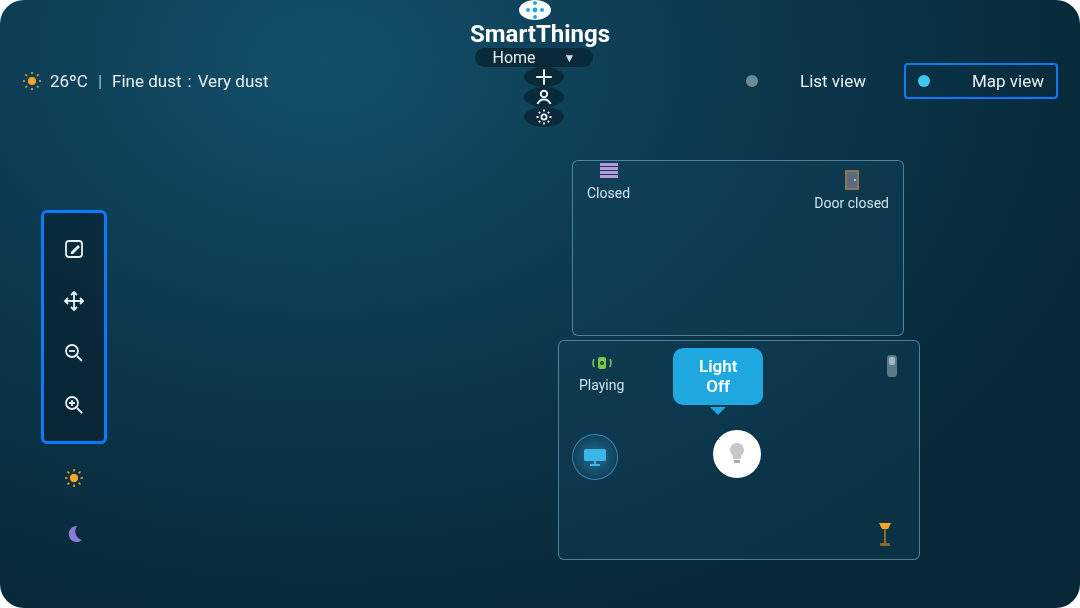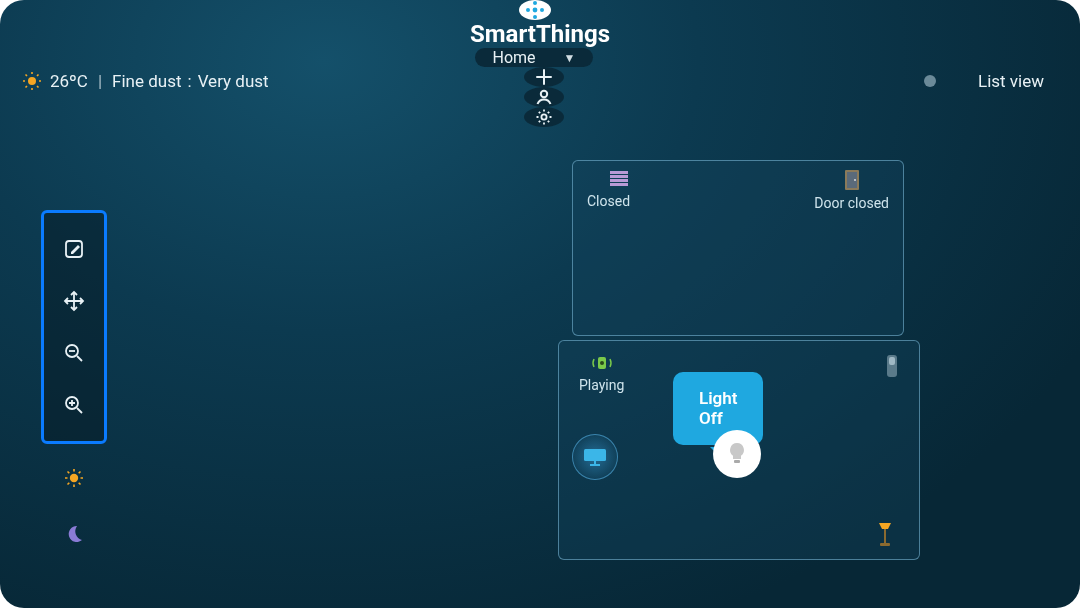--- a/index.html
+++ b/index.html
@@ -34,22 +34,22 @@
   .tool-btn{width:44px;height:44px;display:flex;align-items:center;justify-content:center;margin:4px 0;cursor:pointer;color:#e8f1f5;}
   .mode-btn{width:44px;height:44px;display:flex;align-items:center;justify-content:center;margin-top:12px;cursor:pointer;}
   
   .room{position:absolute;background:rgba(20,70,95,.35);border:1px solid rgba(120,180,210,.6);border-radius:6px;}
   .room1{left:276px;top:222px;width:290px;height:168px;}
   .room2{left:572px;top:160px;width:330px;height:174px;}
   .room3{left:558px;top:340px;width:360px;height:218px;}
   .device{position:absolute;display:flex;flex-direction:column;align-items:center;font-size:14px;cursor:pointer;}
   .device .lbl{margin-top:4px;color:#cfe4ec;white-space:nowrap;}
   
-  .tooltip{position:absolute;left:673px;top:372px;background:#1fa8e0;color:#fff;font-size:17px;font-weight:600;
-    padding:16px 26px;border-radius:10px;text-align:left;line-height:1.2;}
+  .tooltip{position:absolute;left:673px;top:348px;background:#1fa8e0;color:#fff;font-size:17px;font-weight:600;
+    padding:8px 26px;border-radius:10px;text-align:center;line-height:1.2;}
   .tooltip:after{content:"";position:absolute;left:50%;bottom:-10px;margin-left:-8px;border:8px solid transparent;border-top-color:#1fa8e0;border-bottom:none;}
   
   .light-btn{position:absolute;left:713px;top:430px;width:48px;height:48px;border-radius:50%;background:#fff;display:flex;align-items:center;justify-content:center;cursor:pointer;}
   
   .tv-btn{position:absolute;left:572px;top:434px;width:44px;height:44px;border-radius:50%;
     background:radial-gradient(circle,rgba(60,160,220,.5) 0%,rgba(60,160,220,.1) 70%);
     border:1px solid rgba(100,200,255,.5);display:flex;align-items:center;justify-content:center;cursor:pointer;}
   
   .ico{display:inline-flex;}
   svg{display:block;}
@@ -109,20 +109,24 @@
     <span>26ºC</span>
     <span class="divider">|</span>
     <span>Fine dust</span>
     <span style="margin:0 6px;">:</span>
     <span>Very dust</span>
     <div class="status-spacer"></div>
     <div class="view-btn inactive">
       <div class="dot"></div>
       <span>List view</span>
     </div>
+    <div class="view-btn active">
+      <div class="dot"></div>
+      <span>Map view</span>
+    </div>
   </div>
 
   <div class="side-tools">
     <div class="tool-group">
       <div class="tool-btn">
         <svg width="22" height="22" viewBox="0 0 22 22" fill="none" stroke="#e8f1f5" stroke-width="1.8">
           <rect x="3" y="3" width="16" height="16" rx="3"></rect>
             <path d="M8 14l7-7 2 2-7 7H8v-2z" fill="#e8f1f5" stroke="none"></path>
         </svg>
       </div>
@@ -157,21 +161,21 @@
     </div>
     <div class="mode-btn">
       <svg width="22" height="22" viewBox="0 0 22 22">
           <path d="M14 3a8 8 0 1 0 5 14 9 9 0 0 1-5-14z" fill="#8a7bd6"></path>
         </svg>
     </div>
   </div>
 
 
   <div class="room room2">
-    <div class="device" style="left:14px;top:8px;align-items:flex-end;">
+    <div class="device" style="left:14px;top:0;">
       <svg width="22" height="20" viewBox="0 0 22 20">
           <rect x="2" y="2" width="18" height="3" fill="#b89ad6"></rect>
           <rect x="2" y="6" width="18" height="3" fill="#b89ad6"></rect>
           <rect x="2" y="10" width="18" height="3" fill="#b89ad6"></rect>
           <rect x="2" y="14" width="18" height="3" fill="#b89ad6"></rect>
         </svg>
       <div class="lbl">Closed</div>
     </div>
     <div class="device" style="right:14px;top:8px;align-items:center;">
       <svg width="18" height="22" viewBox="0 0 18 22">

